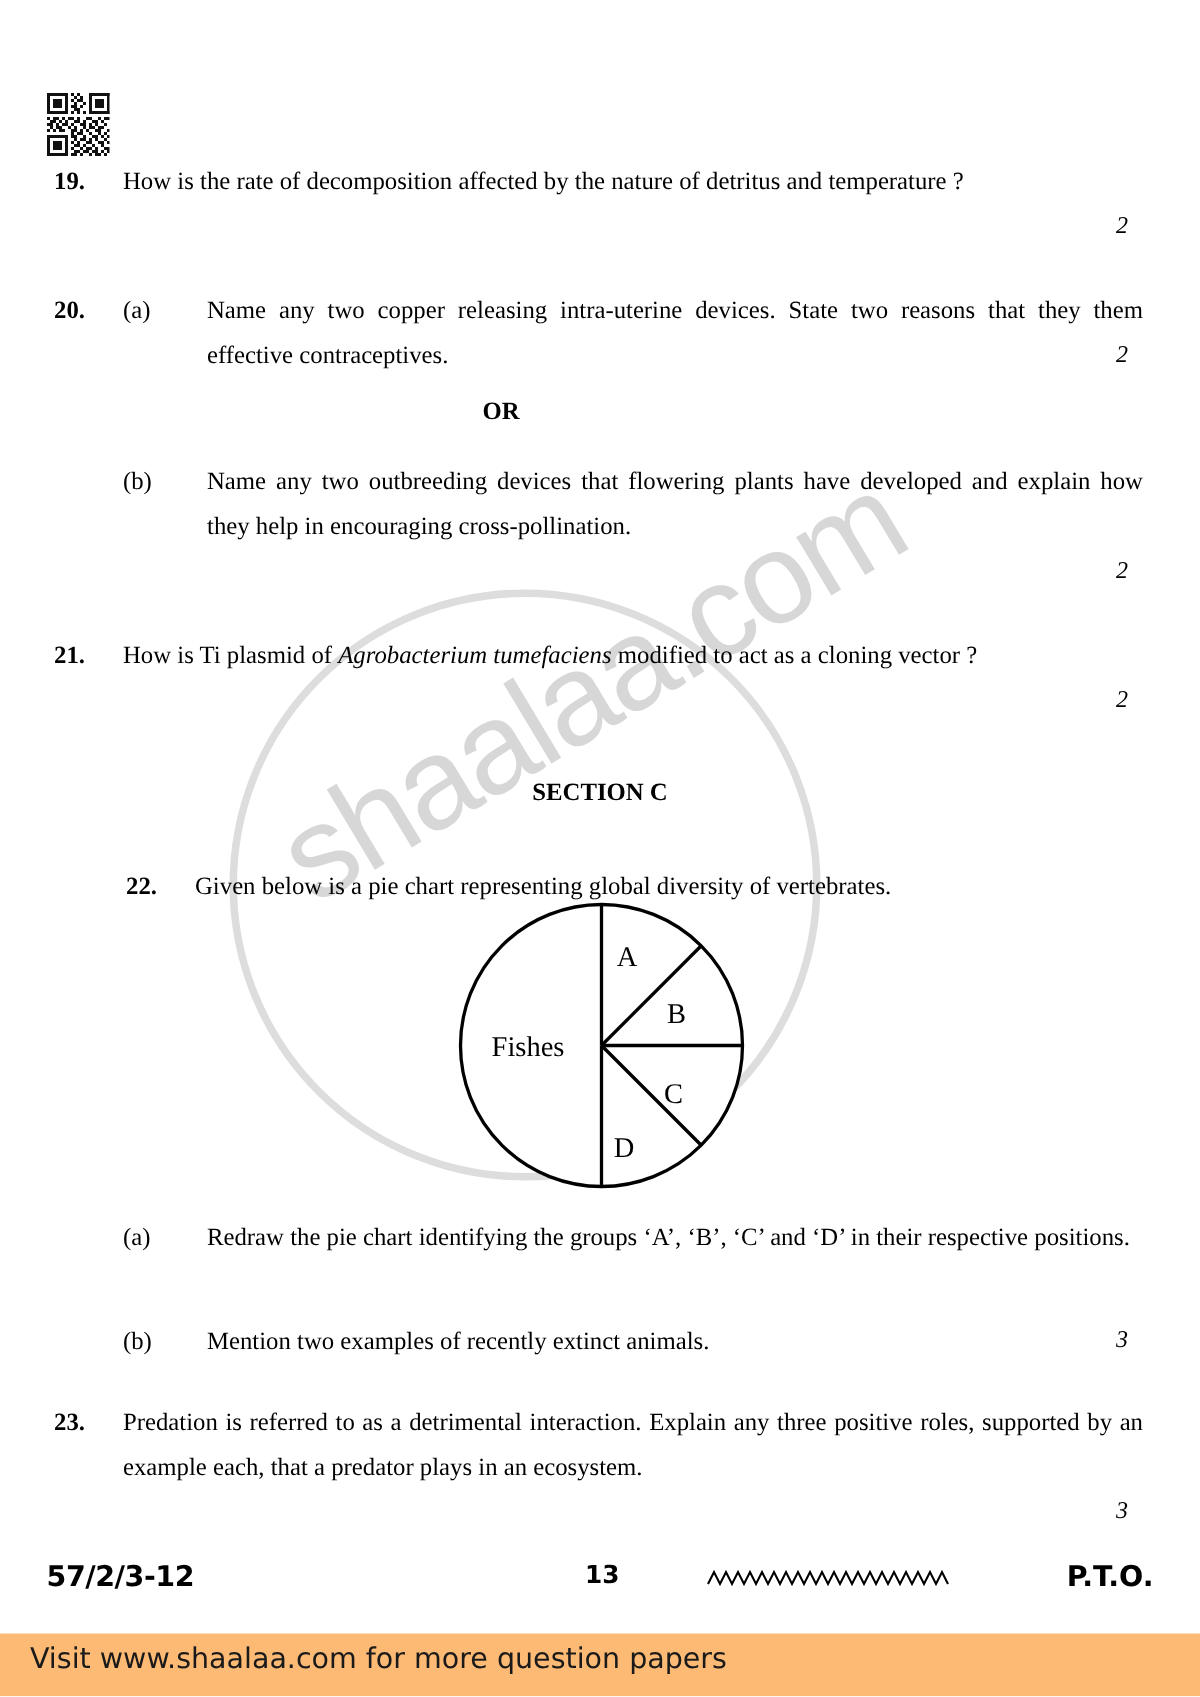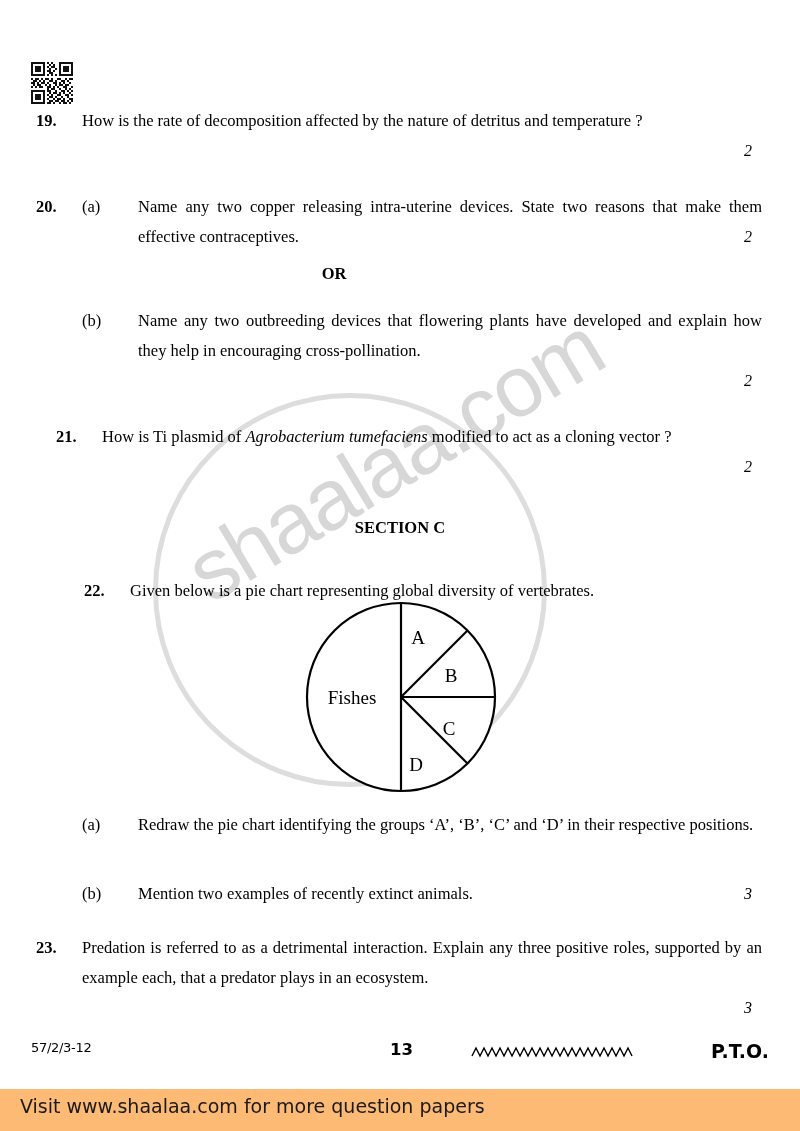--- a/index.html
+++ b/index.html
@@ -140,22 +140,22 @@
     left: 0;
     top: 1040px;
     width: 800px;
     height: 30px;
   }
   #footer-code {
     position: absolute;
     left: 31px;
     top: 0;
     font-family: "DejaVu Sans", "Liberation Sans", sans-serif;
-    font-size: 13px;
-    font-weight: normal;
+    font-size: 19px;
+    font-weight: bold;
     letter-spacing: -0.3px;
   }
   #footer-page {
     position: absolute;
     left: 390px;
     top: 0;
     font-family: "DejaVu Sans", "Liberation Sans", sans-serif;
     font-size: 16.5px;
     font-weight: bold;
   }
@@ -316,34 +316,34 @@
 
     <div class="q" style="top:106px;">
       <div class="qnum">19.</div>
       <div class="qbody">How is the rate of decomposition affected by the nature of detritus and temperature ?</div>
     </div>
     <div class="marks" style="top:136px;">2</div>
 
     <div class="q" style="top:192px;">
       <div class="qnum">20.</div>
       <div class="qlabel">(a)</div>
-      <div class="qbody">Name any two copper releasing intra-uterine devices. State two reasons that make them effective contraceptives.</div>
+      <div class="qbody">Name any two copper releasing intra-uterine devices. State two reasons that they them effective contraceptives.</div>
     </div>
     <div class="marks" style="top:222px;">2</div>
 
     <div class="center-or" style="top:264px;">OR</div>
 
     <div class="q" style="top:306px;">
       <div class="qnum"></div>
       <div class="qlabel">(b)</div>
       <div class="qbody">Name any two outbreeding devices that flowering plants have developed and explain how they help in encouraging cross-pollination.</div>
     </div>
     <div class="marks" style="top:366px;">2</div>
 
-    <div class="q" style="top:422px;margin-left:20px;">
+    <div class="q" style="top:422px;">
       <div class="qnum">21.</div>
       <div class="qbody"><span>How is Ti plasmid of </span><i>Agrobacterium tumefaciens</i><span> modified to act as a cloning vector ?</span></div>
     </div>
     <div class="marks" style="top:452px;">2</div>
 
     <div class="center-bold" style="top:518px;">SECTION C</div>
 
     <div class="q" style="top:576px;margin-left:48px;">
       <div class="qnum">22.</div>
       <div class="qbody nojust">Given below is a pie chart representing global diversity of vertebrates.</div>

